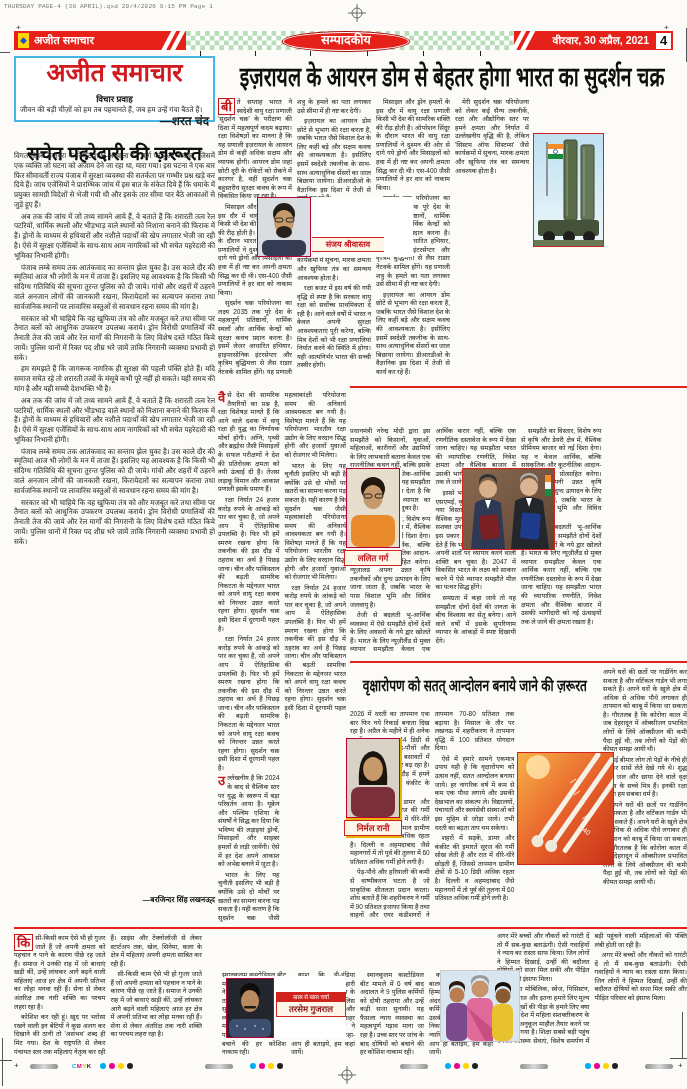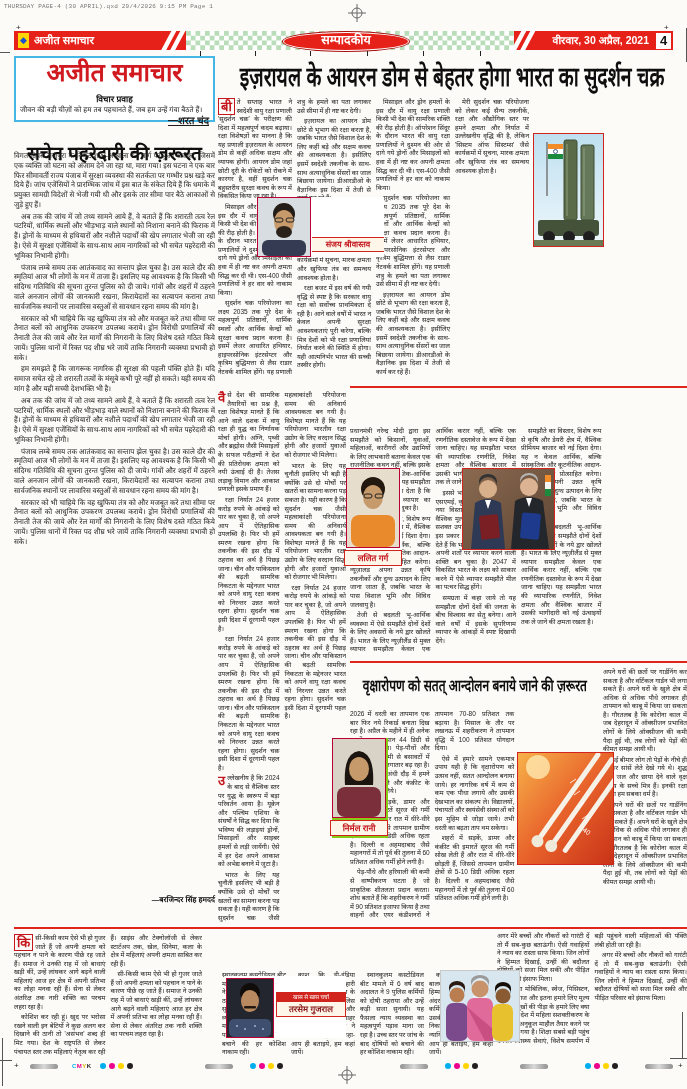--- a/index.html
+++ b/index.html
@@ -37,21 +37,21 @@
   .dc{float:left;color:#c4161c;font-weight:bold;line-height:1;margin:0 2px 0 0;}
   .dc-box{border:1px solid #c4161c;padding:1px 2px;font-size:13px;}
   .dc-plain{font-size:13px;}
   .sig{font-weight:bold;text-align:right;font-size:7.5px;color:#111;}
   .rule{background:#e0251c;height:2px;}
   
   .bluebox{border:2px solid #45b7e6;background:#fff;}
   .brand-big{color:#d11920;font-weight:bold;font-size:25px;text-align:center;line-height:1.0;margin-top:2px;white-space:nowrap;}
   .vichar{font-weight:bold;font-size:8.5px;text-align:center;color:#111;margin-top:8px;}
   .quote{font-size:7.2px;line-height:1.3;color:#1d1d1d;text-align:justify;padding:1px 4px 0 4px;}
-  .quote b{float:right;font-size:10px;text-decoration:underline;}
+  .quote b{float:right;font-size:12px;}
   .plate{background:#fdf6e9;color:#c4161c;font-weight:bold;text-align:center;}
   .plate-lines{border-top:1.5px solid #d0241c;border-bottom:1.5px solid #d0241c;font-size:8px;line-height:13px;}
   .plate-box{border:1px solid #d0241c;font-size:8.5px;line-height:14px;}
   .photo{border:1px solid #b03; display:block;}
   .imgframe{border:1px solid #d0241c;overflow:hidden;background:#fff;}
   
   .tick{position:absolute;width:1px;height:5px;background:#222;top:51px;}
   .graybar{position:absolute;width:28px;height:5px;border-radius:2.5px;
            background:linear-gradient(90deg,#8f8f8f,#d9d9d9,#8f8f8f);top:1064px;}
   .dots{position:absolute;top:1063px;display:flex;gap:3px;}
@@ -113,39 +113,39 @@
   <div class="abs bt btL" style="left:14px;top:151px;width:201px;height:740px;">
     <p class="fp">विगत दिवस राजपुरा के निकट शम्भू-अम्बाला रेल मार्ग पर हुआ धमाका, जिसमें एक व्यक्ति जो घटना को अंजाम देने जा रहा था, मारा गया। इस घटना ने एक बार फिर सीमावर्ती राज्य पंजाब में सुरक्षा व्यवस्था की सतर्कता पर गम्भीर प्रश्न खड़े कर दिये हैं। जांच एजेंसियों ने प्रारम्भिक जांच में इस बात के संकेत दिये हैं कि धमाके में प्रयुक्त सामग्री विदेशों से भेजी गयी थी और इसके तार सीमा पार बैठे आकाओं से जुड़े हुए हैं।</p>
     <p>अब तक की जांच में जो तथ्य सामने आये हैं, वे बताते हैं कि शरारती तत्व रेल पटरियों, धार्मिक स्थलों और भीड़भाड़ वाले स्थानों को निशाना बनाने की फिराक में हैं। ड्रोनों के माध्यम से हथियारों और नशीले पदार्थों की खेप लगातार भेजी जा रही है। ऐसे में सुरक्षा एजेंसियों के साथ-साथ आम नागरिकों को भी सचेत पहरेदारी की भूमिका निभानी होगी।</p>
     <p>पंजाब लम्बे समय तक आतंकवाद का सन्ताप झेल चुका है। उस काले दौर की स्मृतियां आज भी लोगों के मन में ताजा हैं। इसलिए यह आवश्यक है कि किसी भी संदिग्ध गतिविधि की सूचना तुरन्त पुलिस को दी जाये। गांवों और शहरों में ठहरने वाले अनजान लोगों की जानकारी रखना, किरायेदारों का सत्यापन कराना तथा सार्वजनिक स्थानों पर लावारिस वस्तुओं से सावधान रहना समय की मांग है।</p>
     <p>सरकार को भी चाहिये कि वह खुफिया तंत्र को और मजबूत करे तथा सीमा पर तैनात बलों को आधुनिक उपकरण उपलब्ध कराये। ड्रोन विरोधी प्रणालियों की तैनाती तेज की जाये और रेल मार्गों की निगरानी के लिए विशेष दस्ते गठित किये जायें। पुलिस थानों में रिक्त पद शीघ्र भरे जायें ताकि निगरानी व्यवस्था प्रभावी हो सके।</p>
     <p>हम समझते हैं कि जागरूक नागरिक ही सुरक्षा की पहली पंक्ति होते हैं। यदि समाज सचेत रहे तो शरारती तत्वों के मंसूबे कभी पूरे नहीं हो सकते। यही समय की मांग है और यही सच्ची देशभक्ति भी है।</p>
     <p>अब तक की जांच में जो तथ्य सामने आये हैं, वे बताते हैं कि शरारती तत्व रेल पटरियों, धार्मिक स्थलों और भीड़भाड़ वाले स्थानों को निशाना बनाने की फिराक में हैं। ड्रोनों के माध्यम से हथियारों और नशीले पदार्थों की खेप लगातार भेजी जा रही है। ऐसे में सुरक्षा एजेंसियों के साथ-साथ आम नागरिकों को भी सचेत पहरेदारी की भूमिका निभानी होगी।</p>
     <p>पंजाब लम्बे समय तक आतंकवाद का सन्ताप झेल चुका है। उस काले दौर की स्मृतियां आज भी लोगों के मन में ताजा हैं। इसलिए यह आवश्यक है कि किसी भी संदिग्ध गतिविधि की सूचना तुरन्त पुलिस को दी जाये। गांवों और शहरों में ठहरने वाले अनजान लोगों की जानकारी रखना, किरायेदारों का सत्यापन कराना तथा सार्वजनिक स्थानों पर लावारिस वस्तुओं से सावधान रहना समय की मांग है।</p>
     <p>सरकार को भी चाहिये कि वह खुफिया तंत्र को और मजबूत करे तथा सीमा पर तैनात बलों को आधुनिक उपकरण उपलब्ध कराये। ड्रोन विरोधी प्रणालियों की तैनाती तेज की जाये और रेल मार्गों की निगरानी के लिए विशेष दस्ते गठित किये जायें। पुलिस थानों में रिक्त पद शीघ्र भरे जायें ताकि निगरानी व्यवस्था प्रभावी हो सके।</p>
   </div>
-  <div class="abs sig" style="left:14px;top:894px;width:201px;">—बरजिन्दर सिंह हमदर्द</div>
+  <div class="abs sig" style="left:14px;top:894px;width:201px;">—बरजिन्दर सिंह लखनऊ्द</div>
 
   <div class="abs" style="left:218px;top:57px;width:469px;height:38px;overflow:hidden;">
     <div class="hl cond" style="width:650px;font-size:27px;transform:scaleX(0.72);">इज़रायल के आयरन डोम से बेहतर होगा भारत का सुदर्शन चक्र</div>
   </div>
   <div class="abs bt colbox c6" style="left:218px;top:98px;width:469px;height:286px;">
     <p class="fp"><span class="dc dc-box">बी</span><span>ते सप्ताह भारत ने स्वदेशी वायु रक्षा प्रणाली 'सुदर्शन चक्र' के परीक्षण की दिशा में महत्वपूर्ण कदम बढ़ाया। रक्षा विशेषज्ञों का मानना है कि यह प्रणाली इज़रायल के आयरन डोम से कहीं अधिक सक्षम और व्यापक होगी। आयरन डोम जहां छोटी दूरी के रॉकेटों को रोकने में कारगर है, वहीं सुदर्शन चक्र बहुस्तरीय सुरक्षा कवच के रूप में विकसित किया जा रहा है।</span></p>
     <p>मिसाइल और ड्रोन हमलों के इस दौर में वायु रक्षा प्रणाली किसी भी देश की सामरिक शक्ति की रीढ़ होती है। ऑपरेशन सिंदूर के दौरान भारत की वायु रक्षा प्रणालियों ने दुश्मन की ओर से दागे गये ड्रोनों और मिसाइलों को हवा में ही नष्ट कर अपनी क्षमता सिद्ध कर दी थी। एस-400 जैसी प्रणालियों ने हर वार को नाकाम किया।</p>
     <p>सुदर्शन चक्र परियोजना का लक्ष्य 2035 तक पूरे देश के महत्वपूर्ण प्रतिष्ठानों, धार्मिक स्थलों और आर्थिक केन्द्रों को सुरक्षा कवच प्रदान करना है। इसमें लेजर आधारित हथियार, हाइपरसोनिक इंटरसेप्टर और कृत्रिम बुद्धिमत्ता से लैस राडार नेटवर्क शामिल होंगे। यह प्रणाली शत्रु के हमले का पता लगाकर उसे सीमा में ही नष्ट कर देगी।</p>
     <p>इज़रायल का आयरन डोम छोटे से भूभाग की रक्षा करता है, जबकि भारत जैसे विशाल देश के लिए कहीं बड़े और सक्षम कवच की आवश्यकता है। इसीलिए इसमें स्वदेशी तकनीक के साथ-साथ अत्याधुनिक सेंसरों का जाल बिछाया जायेगा। डीआरडीओ के वैज्ञानिक इस दिशा में तेजी से कार्य कर रहे हैं।</p>
     <p>मेरी सुदर्शन चक्र परियोजना को लेकर कई सैन्य तकनीकें, रक्षा और औद्योगिक स्तर पर हमने क्षमता और निर्यात में उल्लेखनीय वृद्धि की है, लेकिन 'सिस्टम ऑफ सिस्टम्स' जैसे कार्यक्रमों में सूचना, मारक क्षमता और खुफिया तंत्र का समन्वय आवश्यक होता है।</p>
     <p>रक्षा बजट में इस वर्ष की गयी वृद्धि से स्पष्ट है कि सरकार वायु रक्षा को सर्वोच्च प्राथमिकता दे रही है। आने वाले वर्षों में भारत न केवल अपनी सुरक्षा आवश्यकताएं पूरी करेगा, बल्कि मित्र देशों को भी रक्षा प्रणालियां निर्यात करने की स्थिति में होगा। यही आत्मनिर्भर भारत की सच्ची तस्वीर होगी।</p>
     <p>मिसाइल और ड्रोन हमलों के इस दौर में वायु रक्षा प्रणाली किसी भी देश की सामरिक शक्ति की रीढ़ होती है। ऑपरेशन सिंदूर के दौरान भारत की वायु रक्षा प्रणालियों ने दुश्मन की ओर से दागे गये ड्रोनों और मिसाइलों को हवा में ही नष्ट कर अपनी क्षमता सिद्ध कर दी थी। एस-400 जैसी प्रणालियों ने हर वार को नाकाम किया।</p>
     <p>सुदर्शन चक्र परियोजना का लक्ष्य 2035 तक पूरे देश के महत्वपूर्ण प्रतिष्ठानों, धार्मिक स्थलों और आर्थिक केन्द्रों को सुरक्षा कवच प्रदान करना है। इसमें लेजर आधारित हथियार, हाइपरसोनिक इंटरसेप्टर और कृत्रिम बुद्धिमत्ता से लैस राडार नेटवर्क शामिल होंगे। यह प्रणाली शत्रु के हमले का पता लगाकर उसे सीमा में ही नष्ट कर देगी।</p>
     <p>इज़रायल का आयरन डोम छोटे से भूभाग की रक्षा करता है, जबकि भारत जैसे विशाल देश के लिए कहीं बड़े और सक्षम कवच की आवश्यकता है। इसीलिए इसमें स्वदेशी तकनीक के साथ-साथ अत्याधुनिक सेंसरों का जाल बिछाया जायेगा। डीआरडीओ के वैज्ञानिक इस दिशा में तेजी से कार्य कर रहे हैं।</p>
     <p>मेरी सुदर्शन चक्र परियोजना को लेकर कई सैन्य तकनीकें, रक्षा और औद्योगिक स्तर पर हमने क्षमता और निर्यात में उल्लेखनीय वृद्धि की है, लेकिन 'सिस्टम ऑफ सिस्टम्स' जैसे कार्यक्रमों में सूचना, मारक क्षमता और खुफिया तंत्र का समन्वय आवश्यक होता है।</p>
   </div>
 
-  <div class="abs" style="left:257px;top:197px;width:127px;height:60px;background:#fff;">
+  <div class="abs" style="left:257px;top:197px;width:127px;height:60px;background:#fff;padding-left:29px;">
     <svg class="photo" style="position:absolute;left:0;top:0;" width="52" height="58" viewBox="0 0 52 58">
       <rect width="52" height="58" fill="#d8dde2"></rect>
       <rect x="4" y="42" width="44" height="16" rx="6" fill="#343b52"></rect>
       <circle cx="26" cy="16" r="11" fill="#241c16"></circle>
       <ellipse cx="26" cy="24" rx="10" ry="12" fill="#c79a6b"></ellipse>
       <ellipse cx="26" cy="34" rx="8" ry="6" fill="#2a211a"></ellipse>
       <rect x="17" y="20" width="8" height="4" rx="2" fill="none" stroke="#222" stroke-width="1"></rect>
       <rect x="28" y="20" width="8" height="4" rx="2" fill="none" stroke="#222" stroke-width="1"></rect>
     </svg>
     <div class="plate plate-lines" style="position:absolute;left:55px;top:40px;width:72px;">संजय श्रीवास्तव</div>
@@ -247,21 +247,21 @@
     <p>पेड़-पौधे और हरियाली की कमी से वाष्पीकरण घटता है जो प्राकृतिक शीतलता प्रदान करता। शोध बताते हैं कि शहरीकरण ने गर्मी में 90 प्रतिशत इजाफा किया है तथा वाहनों और एयर कंडीशनरों ने तापमान 70-80 प्रतिशत तक बढ़ाया है। मिसाल के तौर पर लखनऊ में शहरीकरण ने तापमान वृद्धि में 100 प्रतिशत योगदान दिया।</p>
     <p>ऐसे में हमारे सामने एकमात्र उपाय यही है कि वृक्षारोपण को उत्सव नहीं, सतत आन्दोलन बनाया जाये। हर नागरिक वर्ष में कम से कम एक पौधा लगाये और उसकी देखभाल का संकल्प ले। विद्यालयों, पंचायतों और स्वयंसेवी संस्थाओं को इस मुहिम से जोड़ा जाये। तभी धरती का बढ़ता ताप थम सकेगा।</p>
     <p>शहरों में सड़कें, डामर और कंक्रीट की इमारतें सूरज की गर्मी सोख लेती हैं और रात में धीरे-धीरे छोड़ती हैं, जिससे तापमान ग्रामीण क्षेत्रों से 5-10 डिग्री अधिक रहता है। दिल्ली व अहमदाबाद जैसे महानगरों में तो पूर्व की तुलना में 60 प्रतिशत अधिक गर्मी होने लगी है।</p>
   </div>
   <div class="abs bt" style="left:603px;top:668px;width:84px;height:257px;">
     <p class="fp">अपने घरों की छतों पर गार्डनिंग कर सकता है और वर्टिकल गार्डन भी लगा सकते हैं। अपने घरों के खुले क्षेत्र में अधिक से अधिक पौधे लगाकर ही तापमान को काबू में किया जा सकता है। गौरतलब है कि कोरोना काल में जब देहरादून में ऑक्सीजन प्रभावित लोगों के लिये ऑक्सीजन की कमी पैदा हुई थी, तब लोगों को पेड़ों की कीमत समझ आयी थी।</p>
     <p>कई बीमार लोग तो पेड़ों के नीचे ही बैठकर सांसें लेते देखे गये थे। शुद्ध हवा, जल और छाया देने वाले वृक्ष मनुष्य के सच्चे मित्र हैं। इनकी रक्षा करना हम सबका धर्म है।</p>
     <p>अपने घरों की छतों पर गार्डनिंग कर सकता है और वर्टिकल गार्डन भी लगा सकते हैं। अपने घरों के खुले क्षेत्र में अधिक से अधिक पौधे लगाकर ही तापमान को काबू में किया जा सकता है। गौरतलब है कि कोरोना काल में जब देहरादून में ऑक्सीजन प्रभावित लोगों के लिये ऑक्सीजन की कमी पैदा हुई थी, तब लोगों को पेड़ों की कीमत समझ आयी थी।</p>
   </div>
 
-  <div class="abs" style="left:332px;top:738px;width:56px;height:100px;background:#84cc16;">
+  <div class="abs" style="left:346px;top:738px;width:56px;height:100px;background:#eab308;">
     <svg class="photo" width="52" height="78" viewBox="0 0 52 78">
       <rect width="52" height="78" fill="#d9d2c6"></rect>
       <rect x="4" y="48" width="44" height="30" rx="8" fill="#7a2f3a"></rect>
       <path d="M12,46 Q10,14 26,12 Q42,14 40,46 Z" fill="#1c140e"></path>
       <ellipse cx="26" cy="30" rx="10" ry="12" fill="#c79a6b"></ellipse>
     </svg>
     <div class="plate plate-box" style="position:absolute;left:-2px;top:82px;width:56px;">निर्मल रानी</div>
   </div>
 
   <div class="abs imgframe" style="left:517px;top:752px;width:95px;height:111px;">

